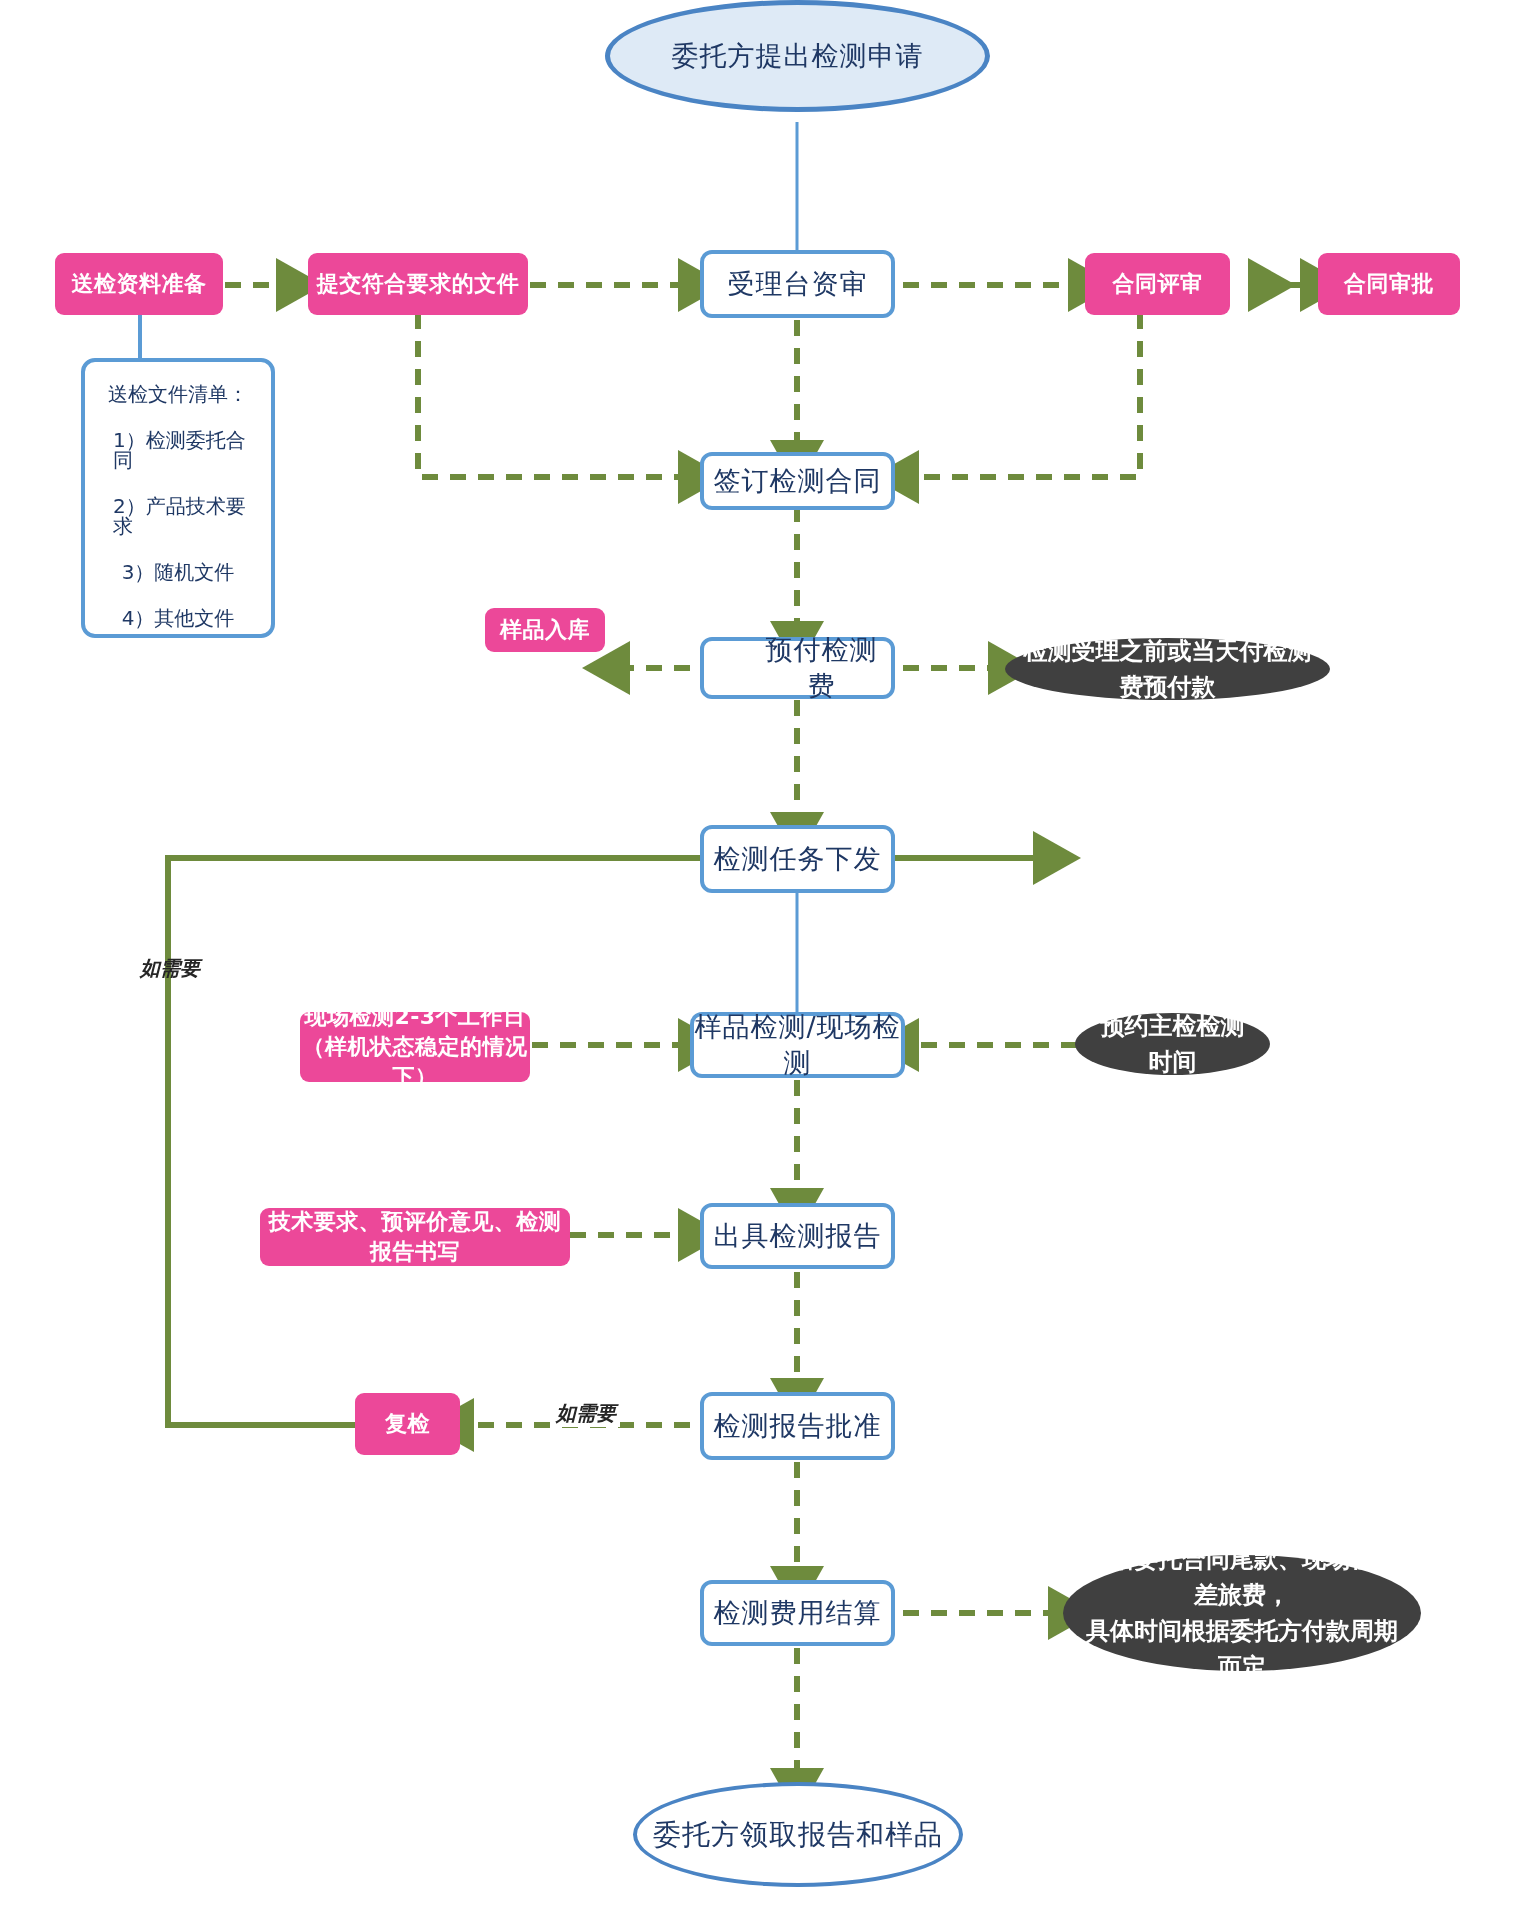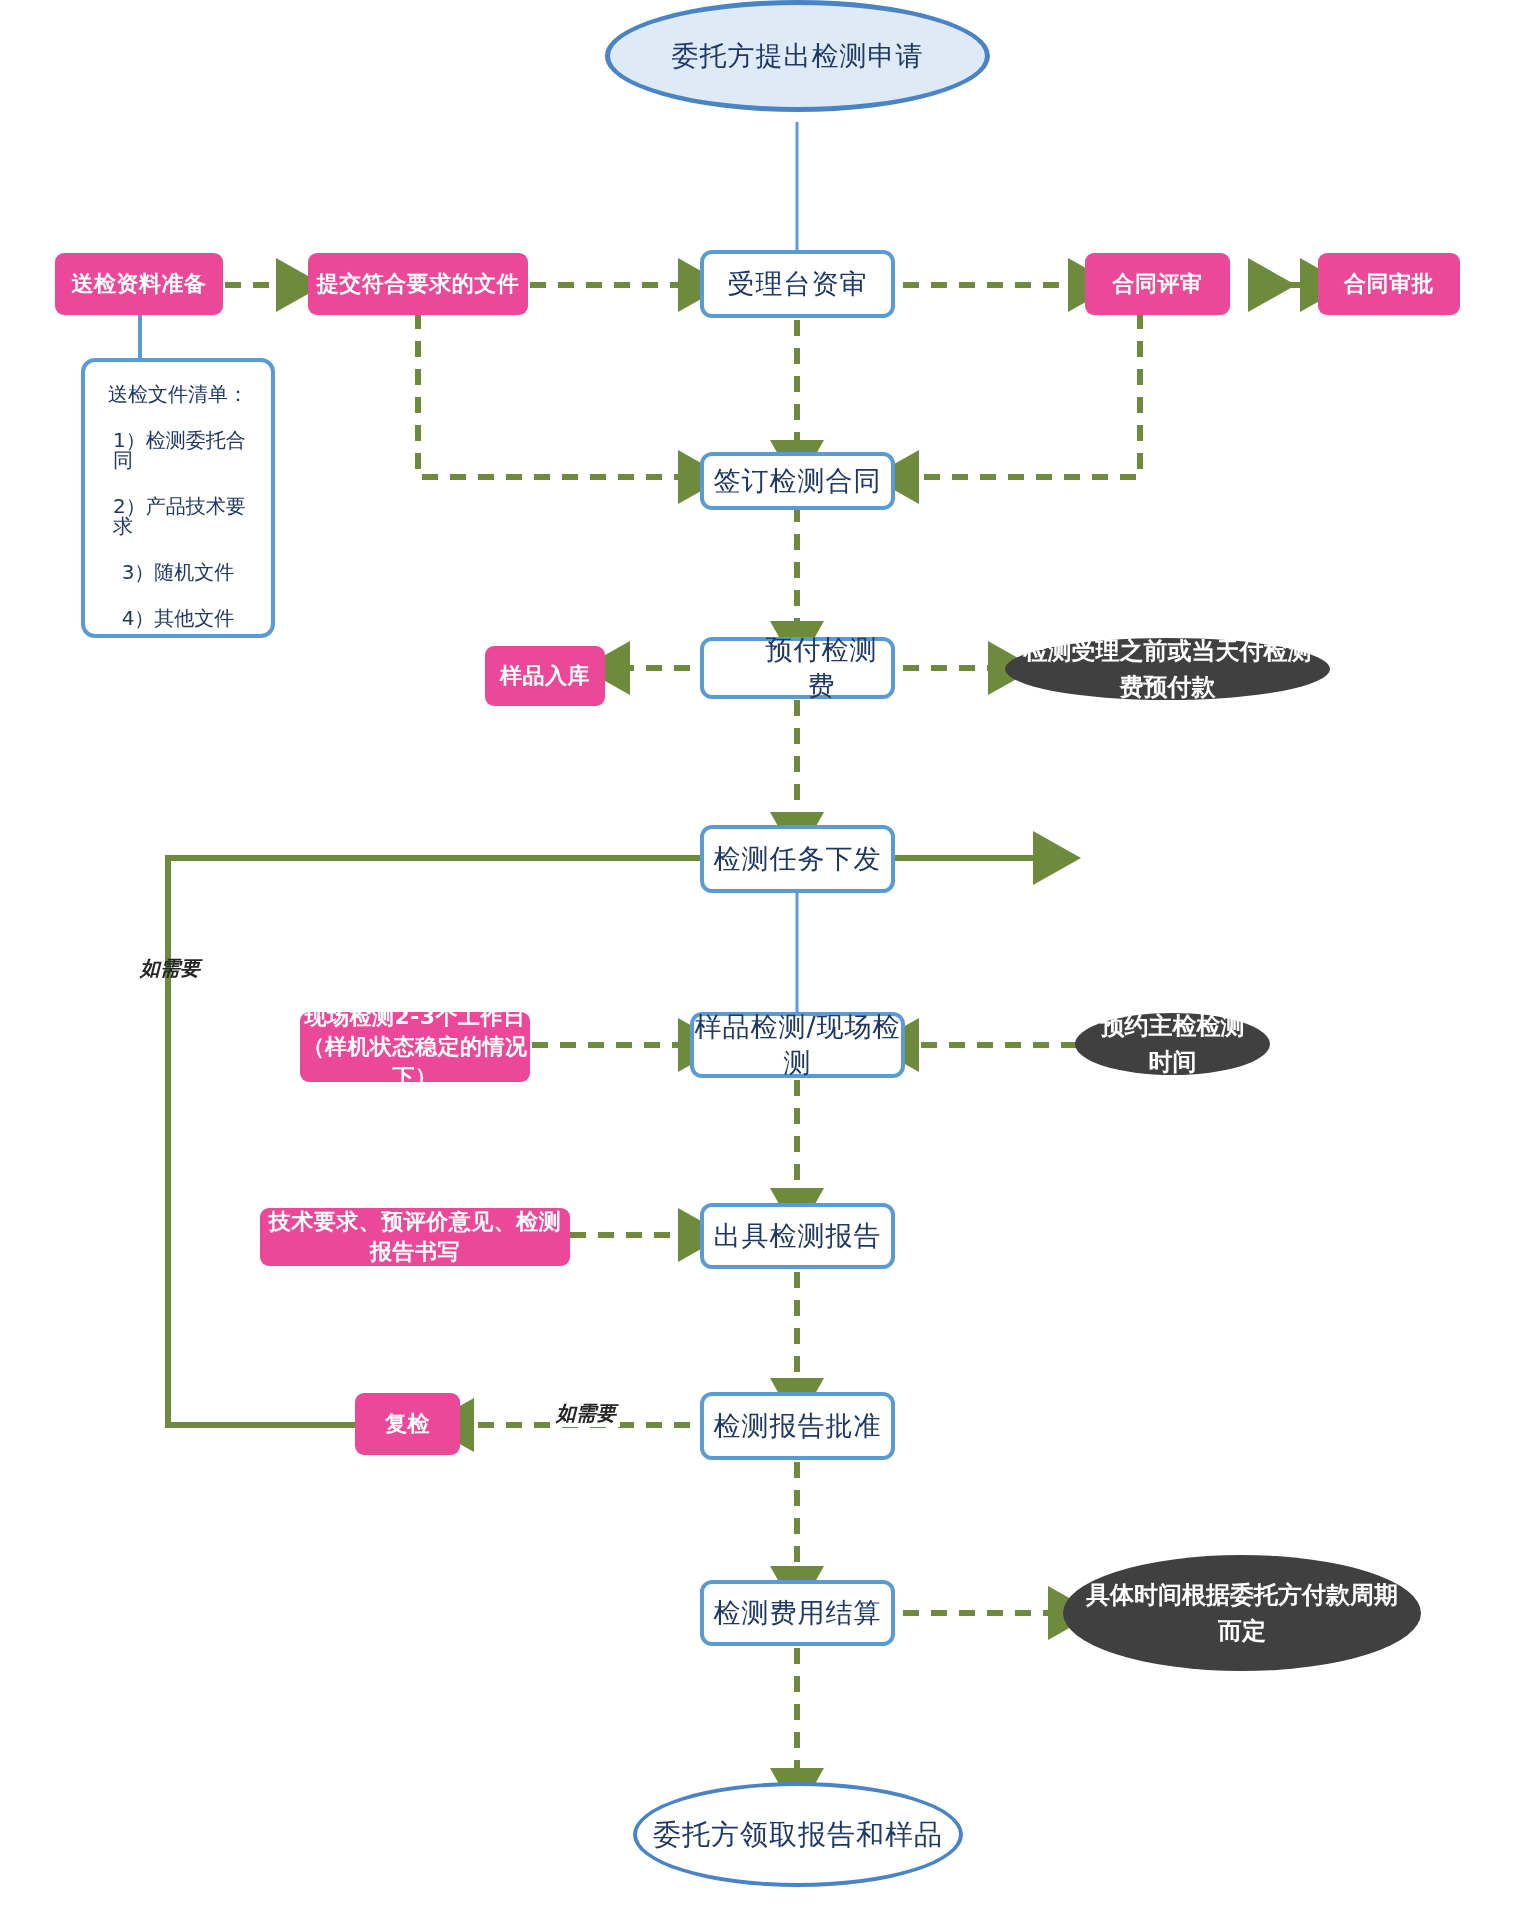--- a/index.html
+++ b/index.html
@@ -140,21 +140,21 @@
     <div class="li l">1）检测委托合同</div>
     <div class="li l">2）产品技术要求</div>
     <div class="li c">3）随机文件</div>
     <div class="li c">4）其他文件</div>
   </div>
 
   <div class="node spine" style="left:700px;top:452px;width:195px;height:58px;">
     <span>签订检测合同</span>
   </div>
 
-  <div class="node bluebox" style="left:485px;top:646px;width:120px;height:60px;text-align:right;">
+  <div class="node bluebox" style="left:485px;top:608px;width:120px;height:44px;text-align:right;">
     <span>样品入库</span>
   </div>
 
   <div class="node spine" style="left:700px;top:637px;width:195px;height:62px;padding-left:48px;">
     <span>预付检测费</span>
   </div>
 
   <div class="node ell-blue" style="left:1005px;top:638px;width:325px;height:62px;">
     <span>检测受理之前或当天付检测费预付款</span>
   </div>
@@ -194,20 +194,21 @@
 
   <div class="node spine" style="left:700px;top:1580px;width:195px;height:66px;">
     <span>检测费用结算</span>
   </div>
 
   <div class="node spine" style="left:700px;top:1392px;width:195px;height:68px;">
     <span>检测报告批准</span>
   </div>
 
   <div class="node ell-blue" style="left:1063px;top:1555px;width:358px;height:116px;flex-direction:column;">
+    <span>包括委托合同尾款、现场检测差旅费，</span>
     <span>具体时间根据委托方付款周期而定</span>
   </div>
 
   <div class="node ell-out" style="left:633px;top:1782px;width:330px;height:105px;">
     <span>委托方领取报告和样品</span>
   </div>
 
 </div>
 
 </body></html>

